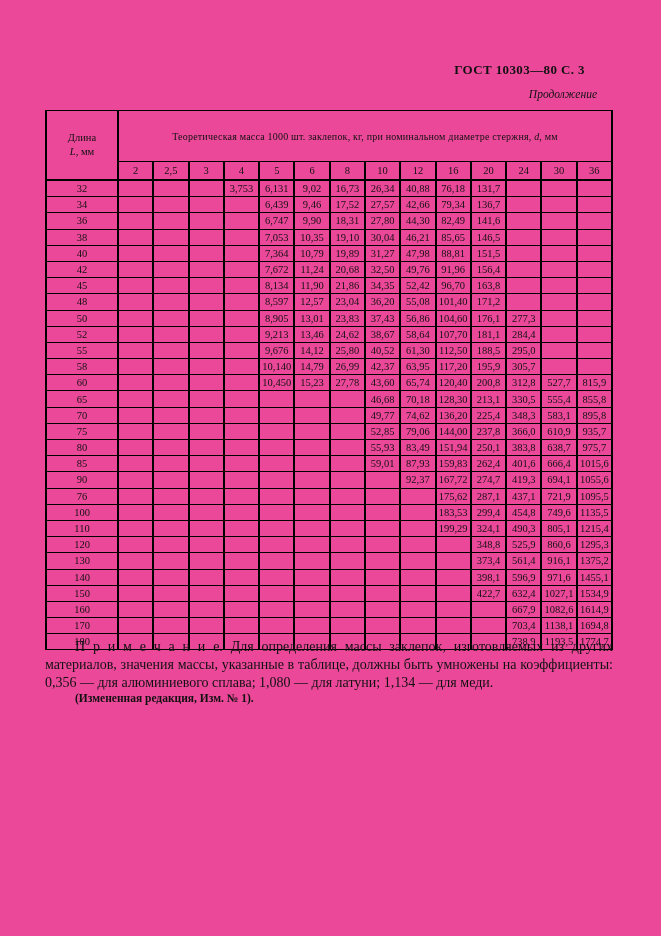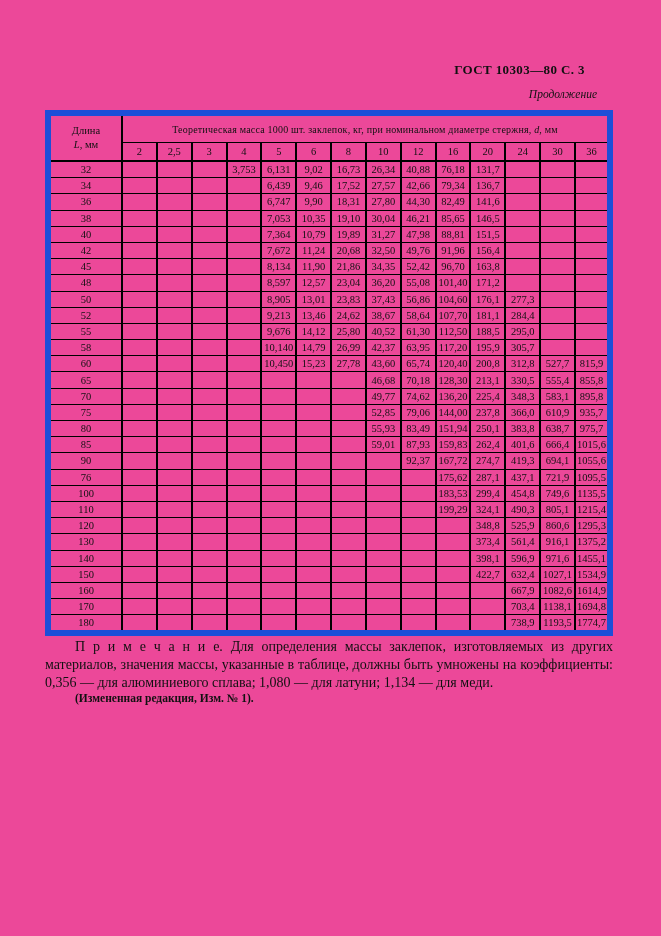--- a/index.html
+++ b/index.html
@@ -33,21 +33,21 @@
     font-style: italic;
     white-space: nowrap;
   }
   table.mass-table {
     position: absolute;
     top: 110px;
     left: 45px;
     width: 568px;
     border-collapse: collapse;
     table-layout: fixed;
-    border: 6px solid #1d4ed8;
+    border: 1px solid #1d4ed8;
   }
   .mass-table th, .mass-table td {
     border: solid #000;
     border-width: 1px 2px;
     padding: 0;
     text-align: center;
     vertical-align: middle;
     font-weight: normal;
     color: #111111;
     overflow: hidden;
@@ -57,21 +57,21 @@
     border-bottom: 2px solid #000;
   }
   .mass-table .corner {
     width: 70px;
     font-size: 10.5px;
     line-height: 1.3;
   }
   .mass-table .span-head {
     font-size: 10px;
     height: 26px;
-    padding: 0 4px;
+    padding: 12px 4px;
     letter-spacing: 0.2px;
   }
   .mass-table .diam {
     font-size: 10.5px;
     height: 17px;
   }
   .mass-table td {
     font-size: 10.5px;
     height: 15.2px;
   }

